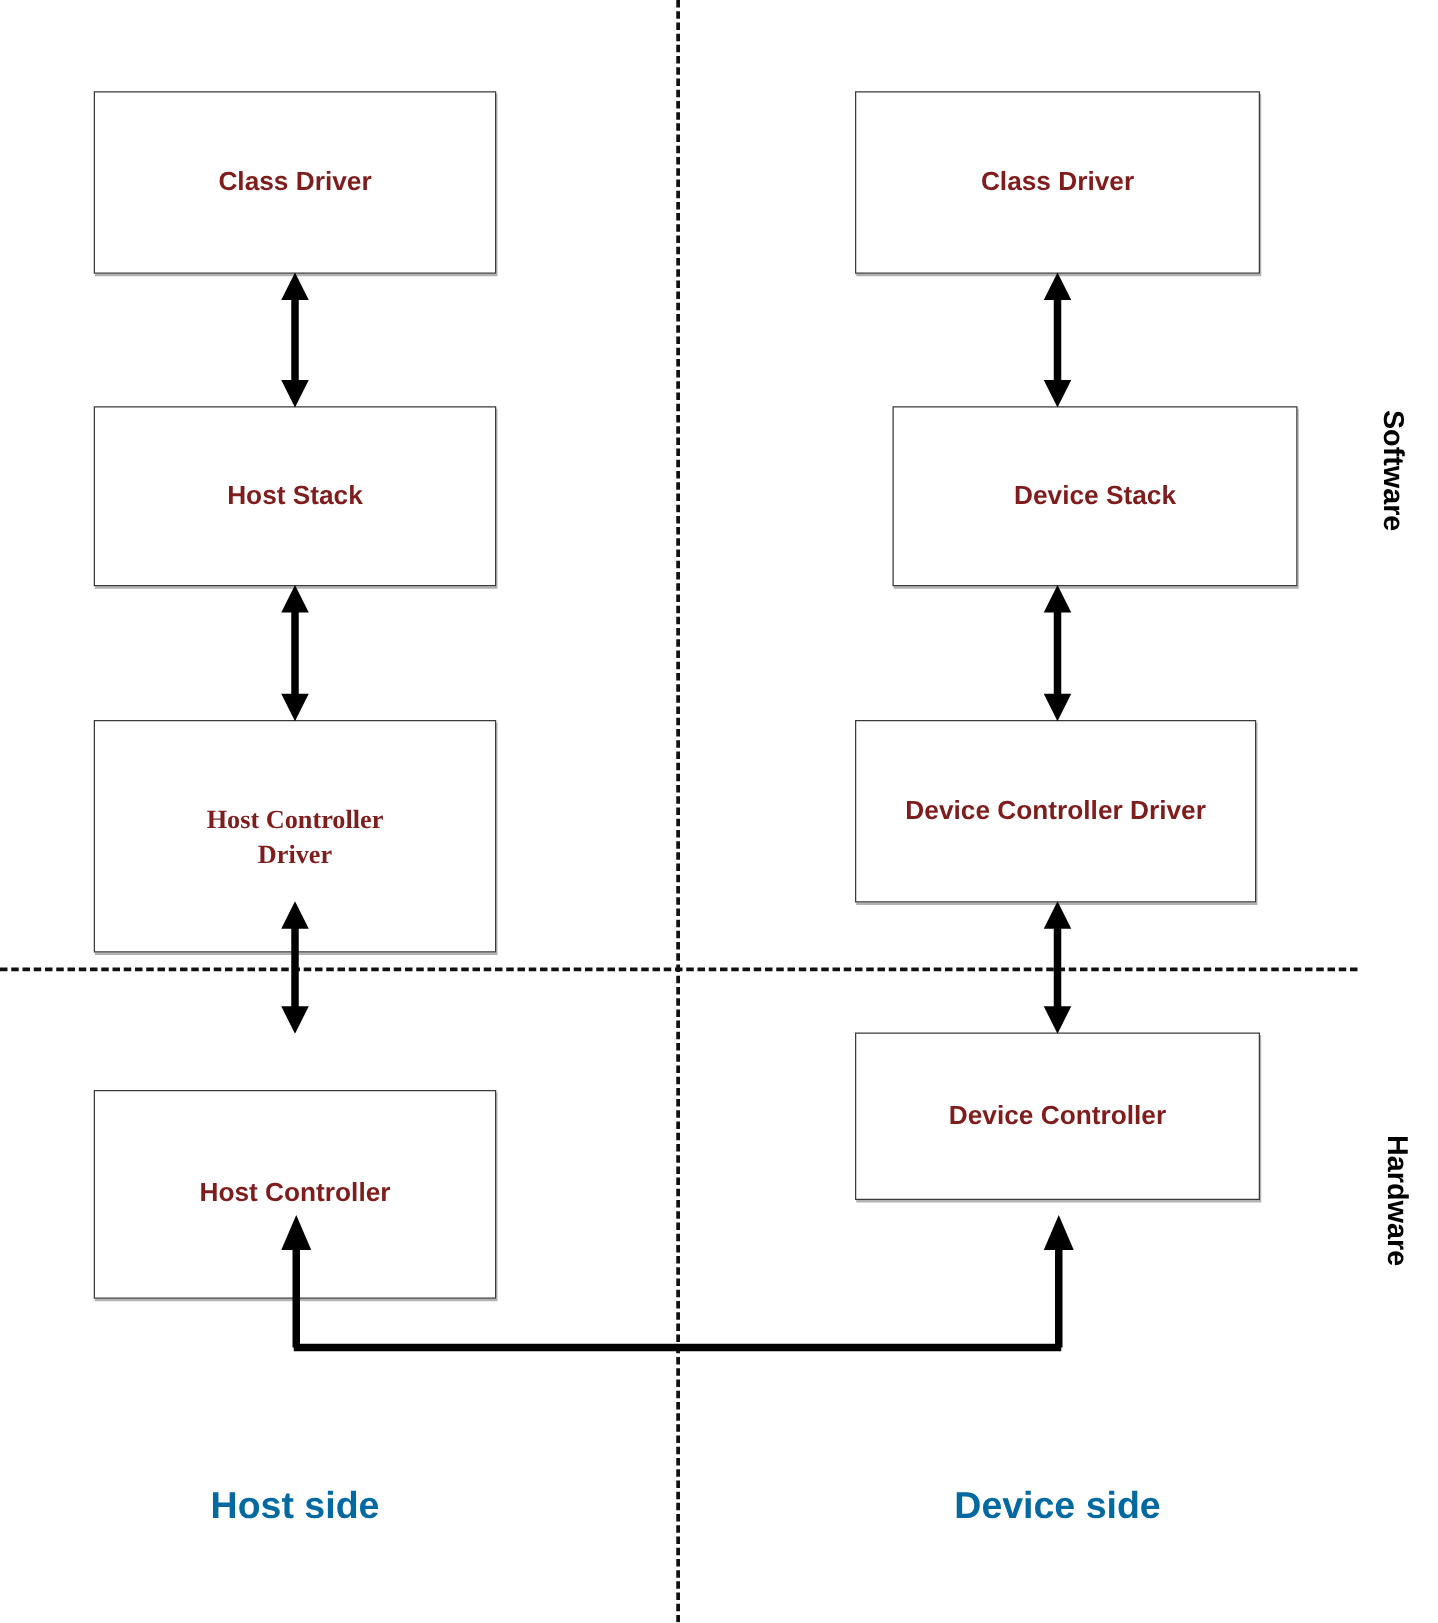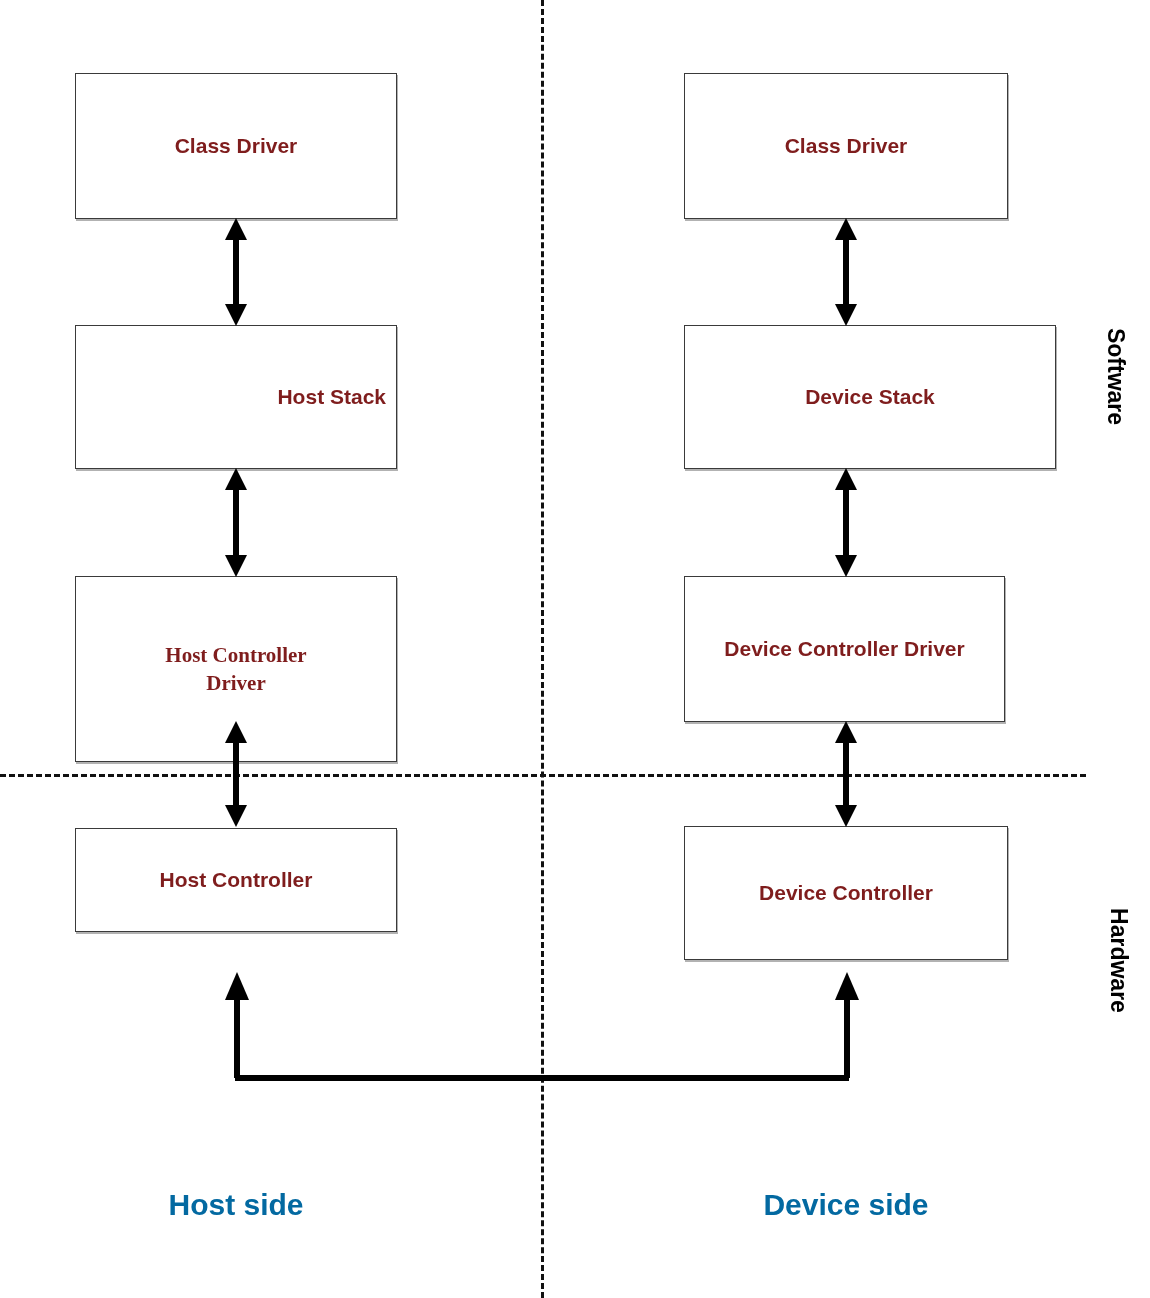--- a/index.html
+++ b/index.html
@@ -91,37 +91,37 @@
 <div id="canvas">
 
   <div class="v-divider" style="left:541px; top:0px; height:1298px;"></div>
 
   <div class="h-divider" style="left:0px; top:774px; width:1086px;"></div>
 
   <div class="node" style="left:75px; top:73px; width:322px; height:146px;">
     <span>Class Driver</span>
   </div>
 
-  <div class="node" style="left:75px; top:325px; width:322px; height:144px;justify-content:flex-end;">
+  <div class="node" style="left:75px; top:325px; width:322px; height:144px;">
     <span>Host Stack</span>
   </div>
 
   <div class="node" style="left:75px; top:576px; width:322px; height:186px;font-family:Liberation Serif, serif;">
     <span style="display:block; max-width:200px;">Host Controller Driver</span>
   </div>
 
-  <div class="node" style="left:75px; top:828px; width:322px; height:104px;">
+  <div class="node" style="left:75px; top:872px; width:322px; height:167px;">
     <span>Host Controller</span>
   </div>
 
   <div class="node" style="left:684px; top:73px; width:324px; height:146px;">
     <span>Class Driver</span>
   </div>
 
-  <div class="node" style="left:684px; top:325px; width:372px; height:144px;">
+  <div class="node" style="left:714px; top:325px; width:324px; height:144px;">
     <span>Device Stack</span>
   </div>
 
   <div class="node" style="left:684px; top:576px; width:321px; height:146px;">
     <span>Device Controller Driver</span>
   </div>
 
   <div class="node" style="left:684px; top:826px; width:324px; height:134px;">
     <span>Device Controller</span>
   </div>

